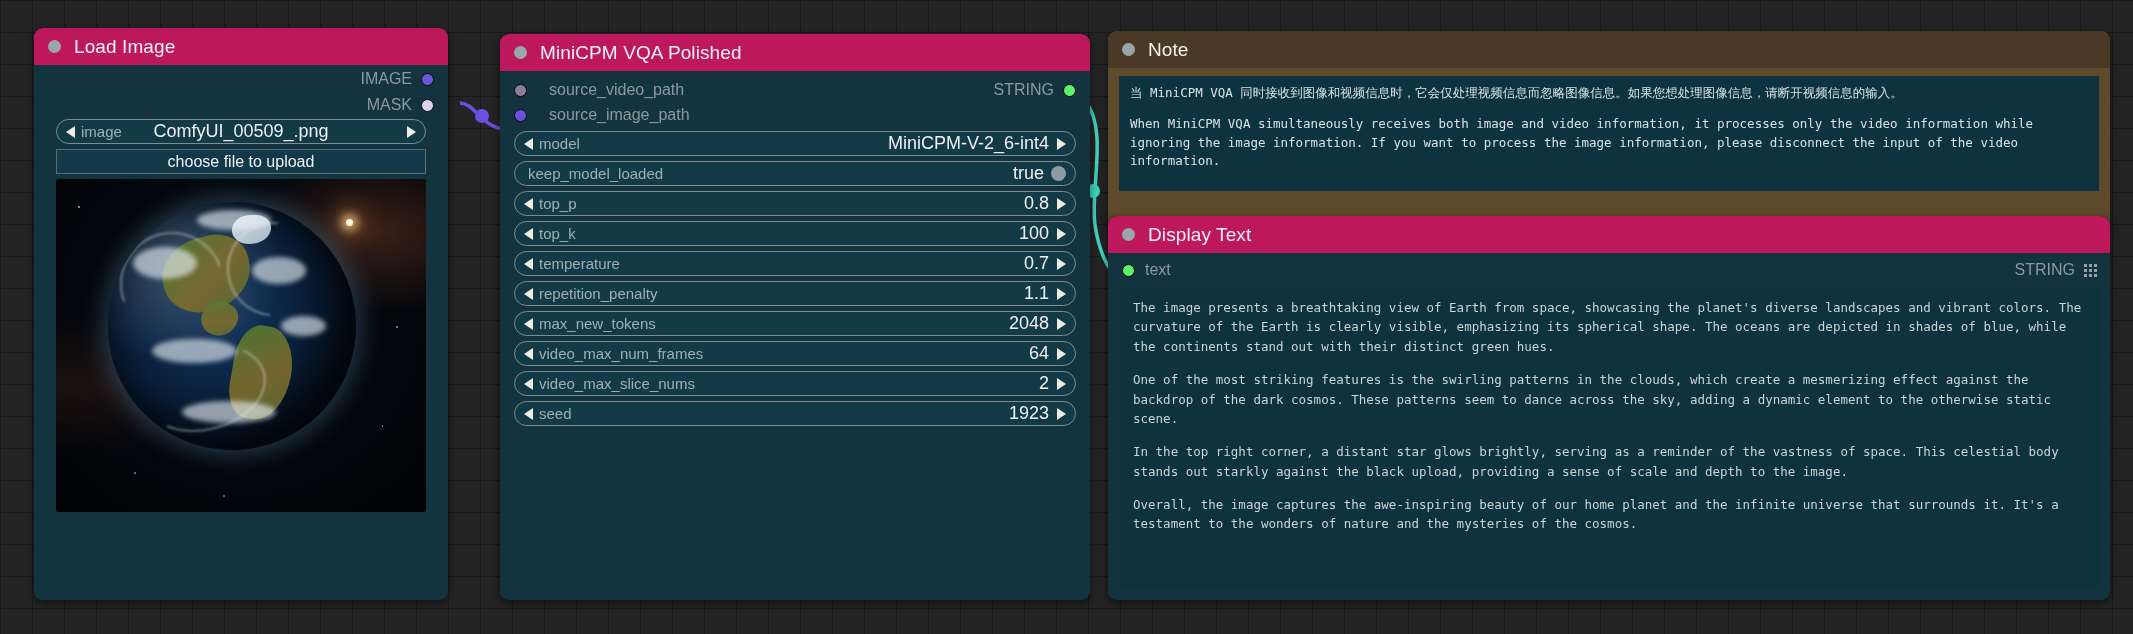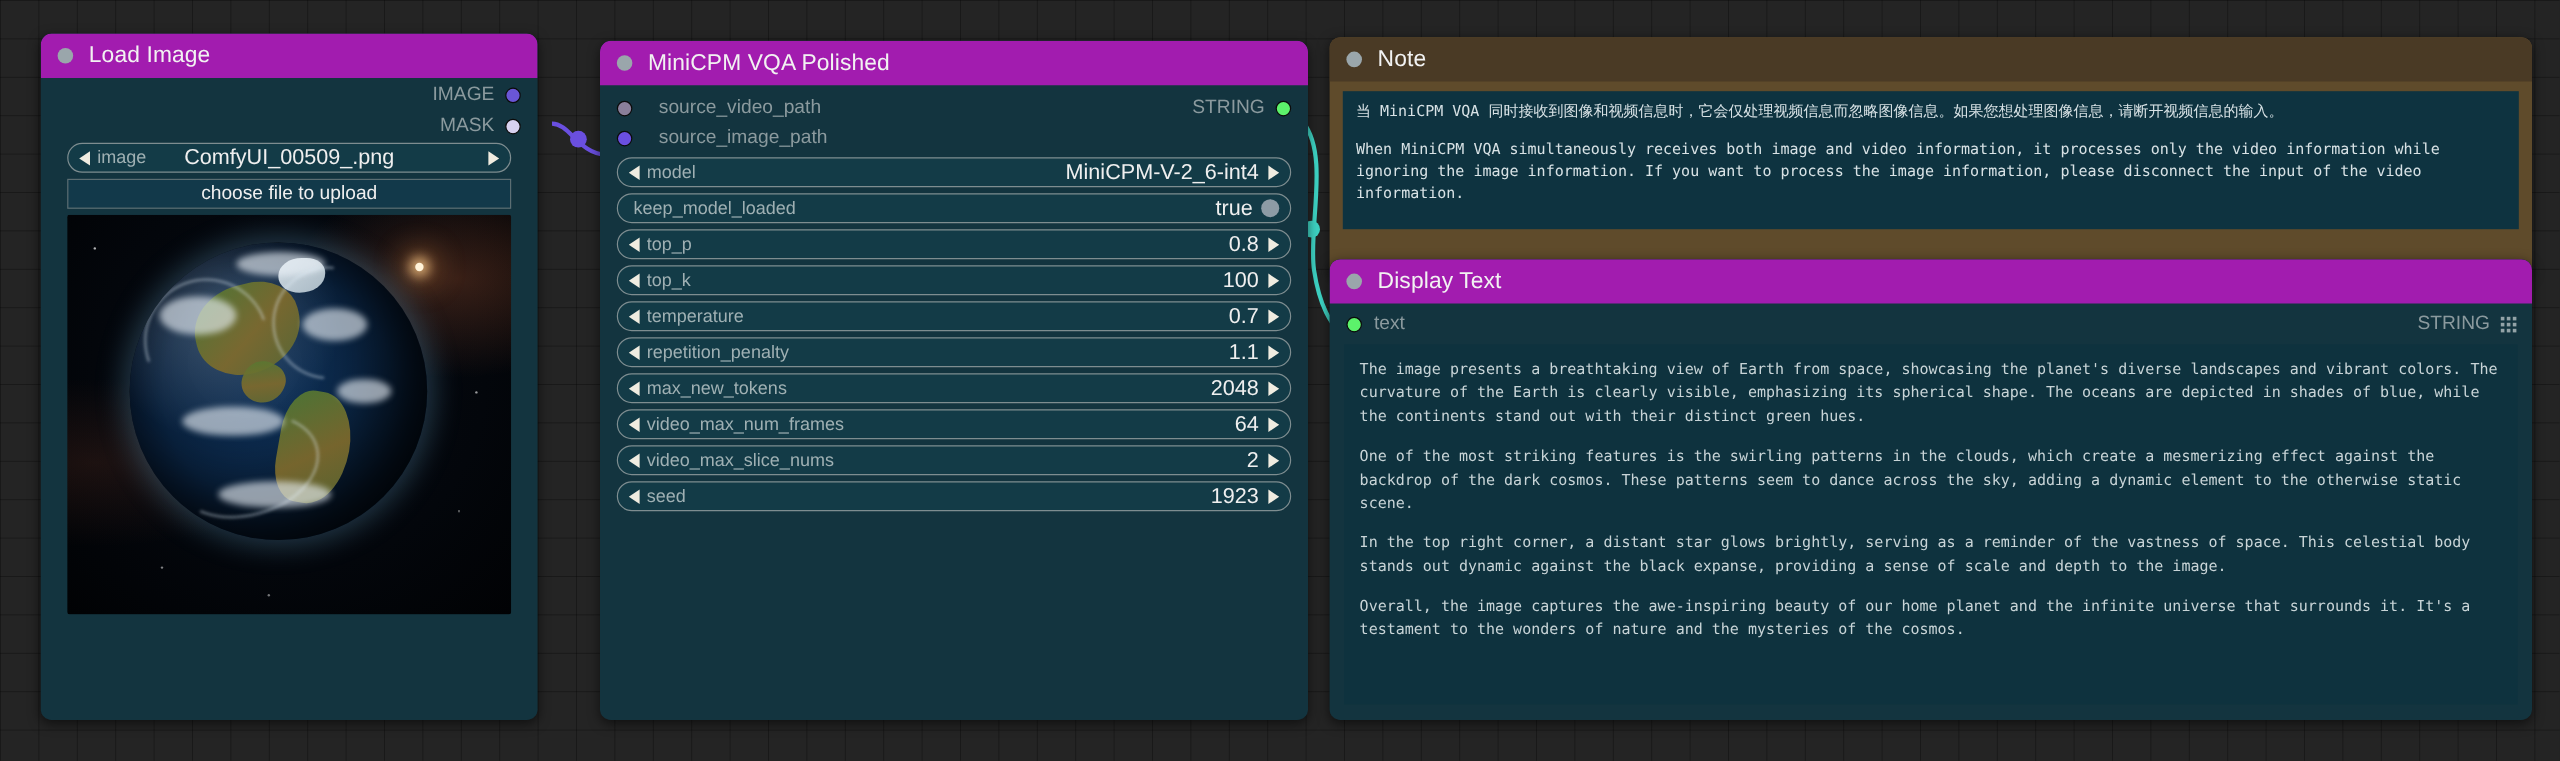--- a/index.html
+++ b/index.html
@@ -26,21 +26,21 @@
   .node {
     position: absolute;
     border-radius: 9px;
     background: #13343f;
     box-shadow: 0 3px 10px rgba(0,0,0,0.55);
     z-index: 5;
     overflow: hidden;
   }
   .node-title {
     height: 37px;
-    background: #a21caf;
+    background: #be185d;
     display: flex;
     align-items: center;
     padding-left: 14px;
     gap: 13px;
     border-radius: 9px 9px 0 0;
   }
   .title-dot {
     width: 13px; height: 13px; border-radius: 50%;
     background: #9aa6ab;
     flex: none;
@@ -450,19 +450,19 @@
               <i></i>
               <i></i>
               <i></i>
               <i></i>
           </span>
         </div>
       </div>
       <div class="dt-body">
         <p>The image presents a breathtaking view of Earth from space, showcasing the planet's diverse landscapes and vibrant colors. The curvature of the Earth is clearly visible, emphasizing its spherical shape. The oceans are depicted in shades of blue, while the continents stand out with their distinct green hues.</p>
         <p>One of the most striking features is the swirling patterns in the clouds, which create a mesmerizing effect against the backdrop of the dark cosmos. These patterns seem to dance across the sky, adding a dynamic element to the otherwise static scene.</p>
-        <p>In the top right corner, a distant star glows brightly, serving as a reminder of the vastness of space. This celestial body stands out dynamic against the black expanse, providing a sense of scale and depth to the image.</p>
+        <p>In the top right corner, a distant star glows brightly, serving as a reminder of the vastness of space. This celestial body stands out starkly against the black upload, providing a sense of scale and depth to the image.</p>
         <p>Overall, the image captures the awe-inspiring beauty of our home planet and the infinite universe that surrounds it. It's a testament to the wonders of nature and the mysteries of the cosmos.</p>
       </div>
     </div>
   </div>
 
 </div>
 
 </body></html>

